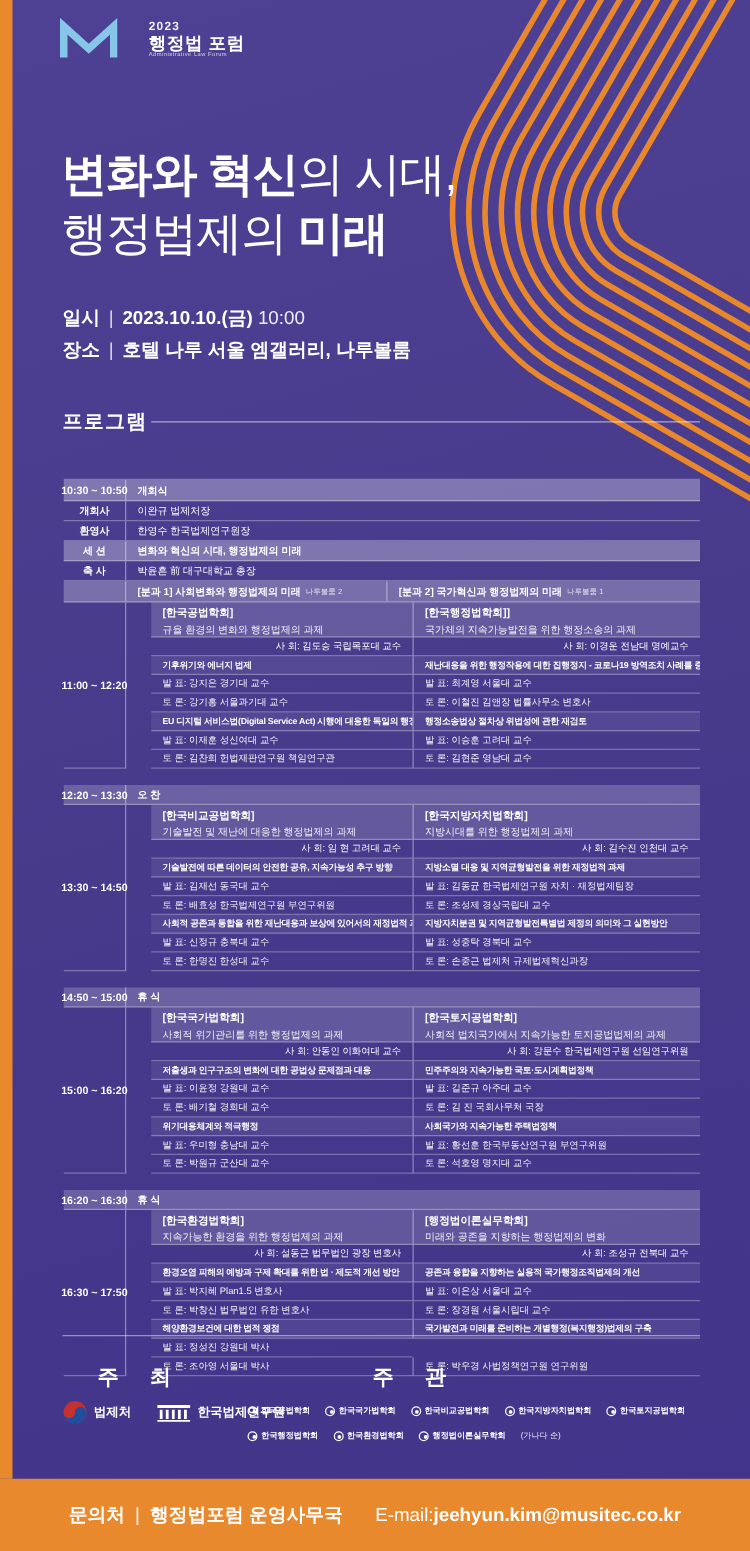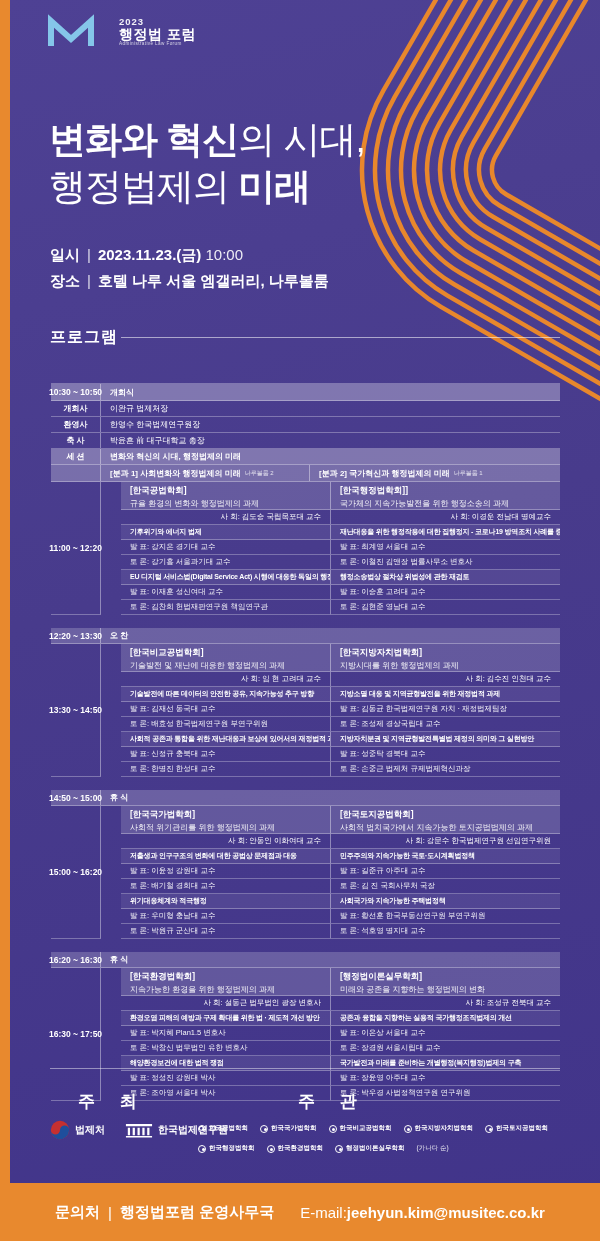--- a/index.html
+++ b/index.html
@@ -110,21 +110,21 @@
     </div>
   </div>
 
   <div class="title">
     <div><b>변화와 혁신</b><span>의 시대,</span></div>
     <div><span>행정법제의 </span><b>미래</b></div>
   </div>
 
   <div class="meta">
     <div>
-      <span>일시</span><span class="sep">|</span><span>2023.11.23.(금)</span>
+      <span>일시</span><span class="sep">|</span><span>2023.10.10.(금)</span>
       <span class="lite">10:00</span>
     </div>
     <div>
       <span>장소</span><span class="sep">|</span><span>호텔 나루 서울 엠갤러리, 나루볼룸</span>
     </div>
   </div>
 
   <div class="prog-head">
     <span class="ph-label">프로그램</span>
     <span class="rule"></span>
@@ -136,27 +136,27 @@
         <div class="mcell bold">개회식</div>
       </div>
       <div class="prow h16">
         <div class="tcell lbl">개회사</div>
         <div class="mcell">이완규 법제처장</div>
       </div>
       <div class="prow h16">
         <div class="tcell lbl">환영사</div>
         <div class="mcell">한영수 한국법제연구원장</div>
       </div>
+      <div class="prow h16 strong">
+        <div class="tcell lbl">세 션</div>
+        <div class="mcell bold">변화와 혁신의 시대, 행정법제의 미래</div>
+      </div>
       <div class="prow h16">
         <div class="tcell lbl">축 사</div>
         <div class="mcell">박윤흔 前 대구대학교 총장</div>
-      </div>
-      <div class="prow h16 strong">
-        <div class="tcell lbl">세 션</div>
-        <div class="mcell bold">변화와 혁신의 시대, 행정법제의 미래</div>
       </div>
       <div class="prow strong2 h17">
         <div class="tcell"></div>
         <div class="mcell bold trackL">
           <div style="display: inline;">[분과 1] 사회변화와 행정법제의 미래</div>
           <div class="room">나루볼룸 2</div>
         </div>
         <div class="mcell bold">
           <div style="display: inline;">[분과 2] 국가혁신과 행정법제의 미래</div>
           <div class="room">나루볼룸 1</div>
@@ -263,21 +263,20 @@
         <div class="ccell colR" style="grid-area: 2 / 3;">사 회: 조성규 전북대 교수</div>
         <div class="icell topic" style="grid-area: 3 / 2;">환경오염 피해의 예방과 구제 확대를 위한 법 · 제도적 개선 방안</div>
         <div class="icell topic colR" style="grid-area: 3 / 3;">공존과 융합을 지향하는 실용적 국가행정조직법제의 개선</div>
         <div class="icell" style="grid-area: 4 / 2;">발 표: 박지혜 Plan1.5 변호사</div>
         <div class="icell colR" style="grid-area: 4 / 3;">발 표: 이은상 서울대 교수</div>
         <div class="icell" style="grid-area: 5 / 2;">토 론: 박창신 법무법인 유한 변호사</div>
         <div class="icell colR" style="grid-area: 5 / 3;">토 론: 장경원 서울시립대 교수</div>
         <div class="icell topic" style="grid-area: 6 / 2;">해양환경보건에 대한 법적 쟁점</div>
         <div class="icell topic colR" style="grid-area: 6 / 3;">국가발전과 미래를 준비하는 개별행정(복지행정)법제의 구축</div>
         <div class="icell" style="grid-area: 7 / 2;">발 표: 정성진 강원대 박사</div>
-        <div class="icell colR" style="grid-area: 7 / 3;">발 표: 장윤영 아주대 교수</div>
         <div class="icell" style="grid-area: 8 / 2;">토 론: 조아영 서울대 박사</div>
         <div class="icell colR" style="grid-area: 8 / 3;">토 론: 박우경 사법정책연구원 연구위원</div>
       </div>
     </div>
 
   <div class="footer-line"></div>
 
   <div class="sec-head host-head">주 최</div>
   <div class="sec-head org-head">주 관</div>
 

